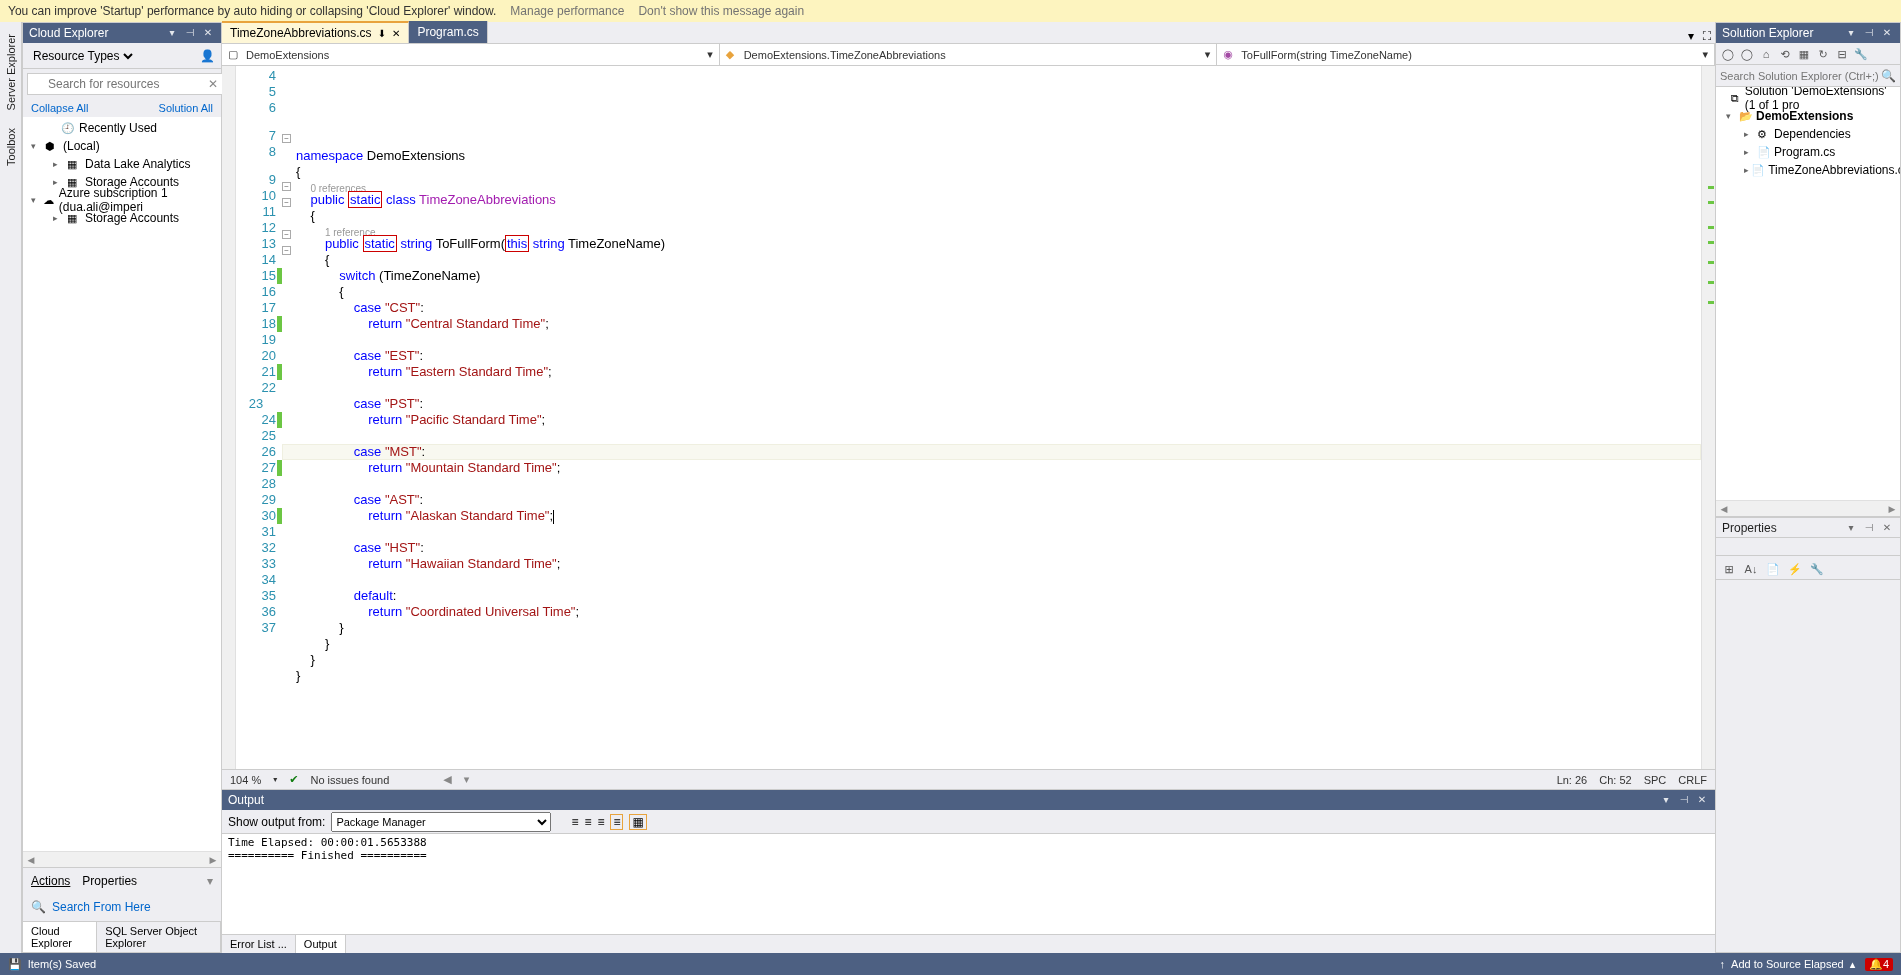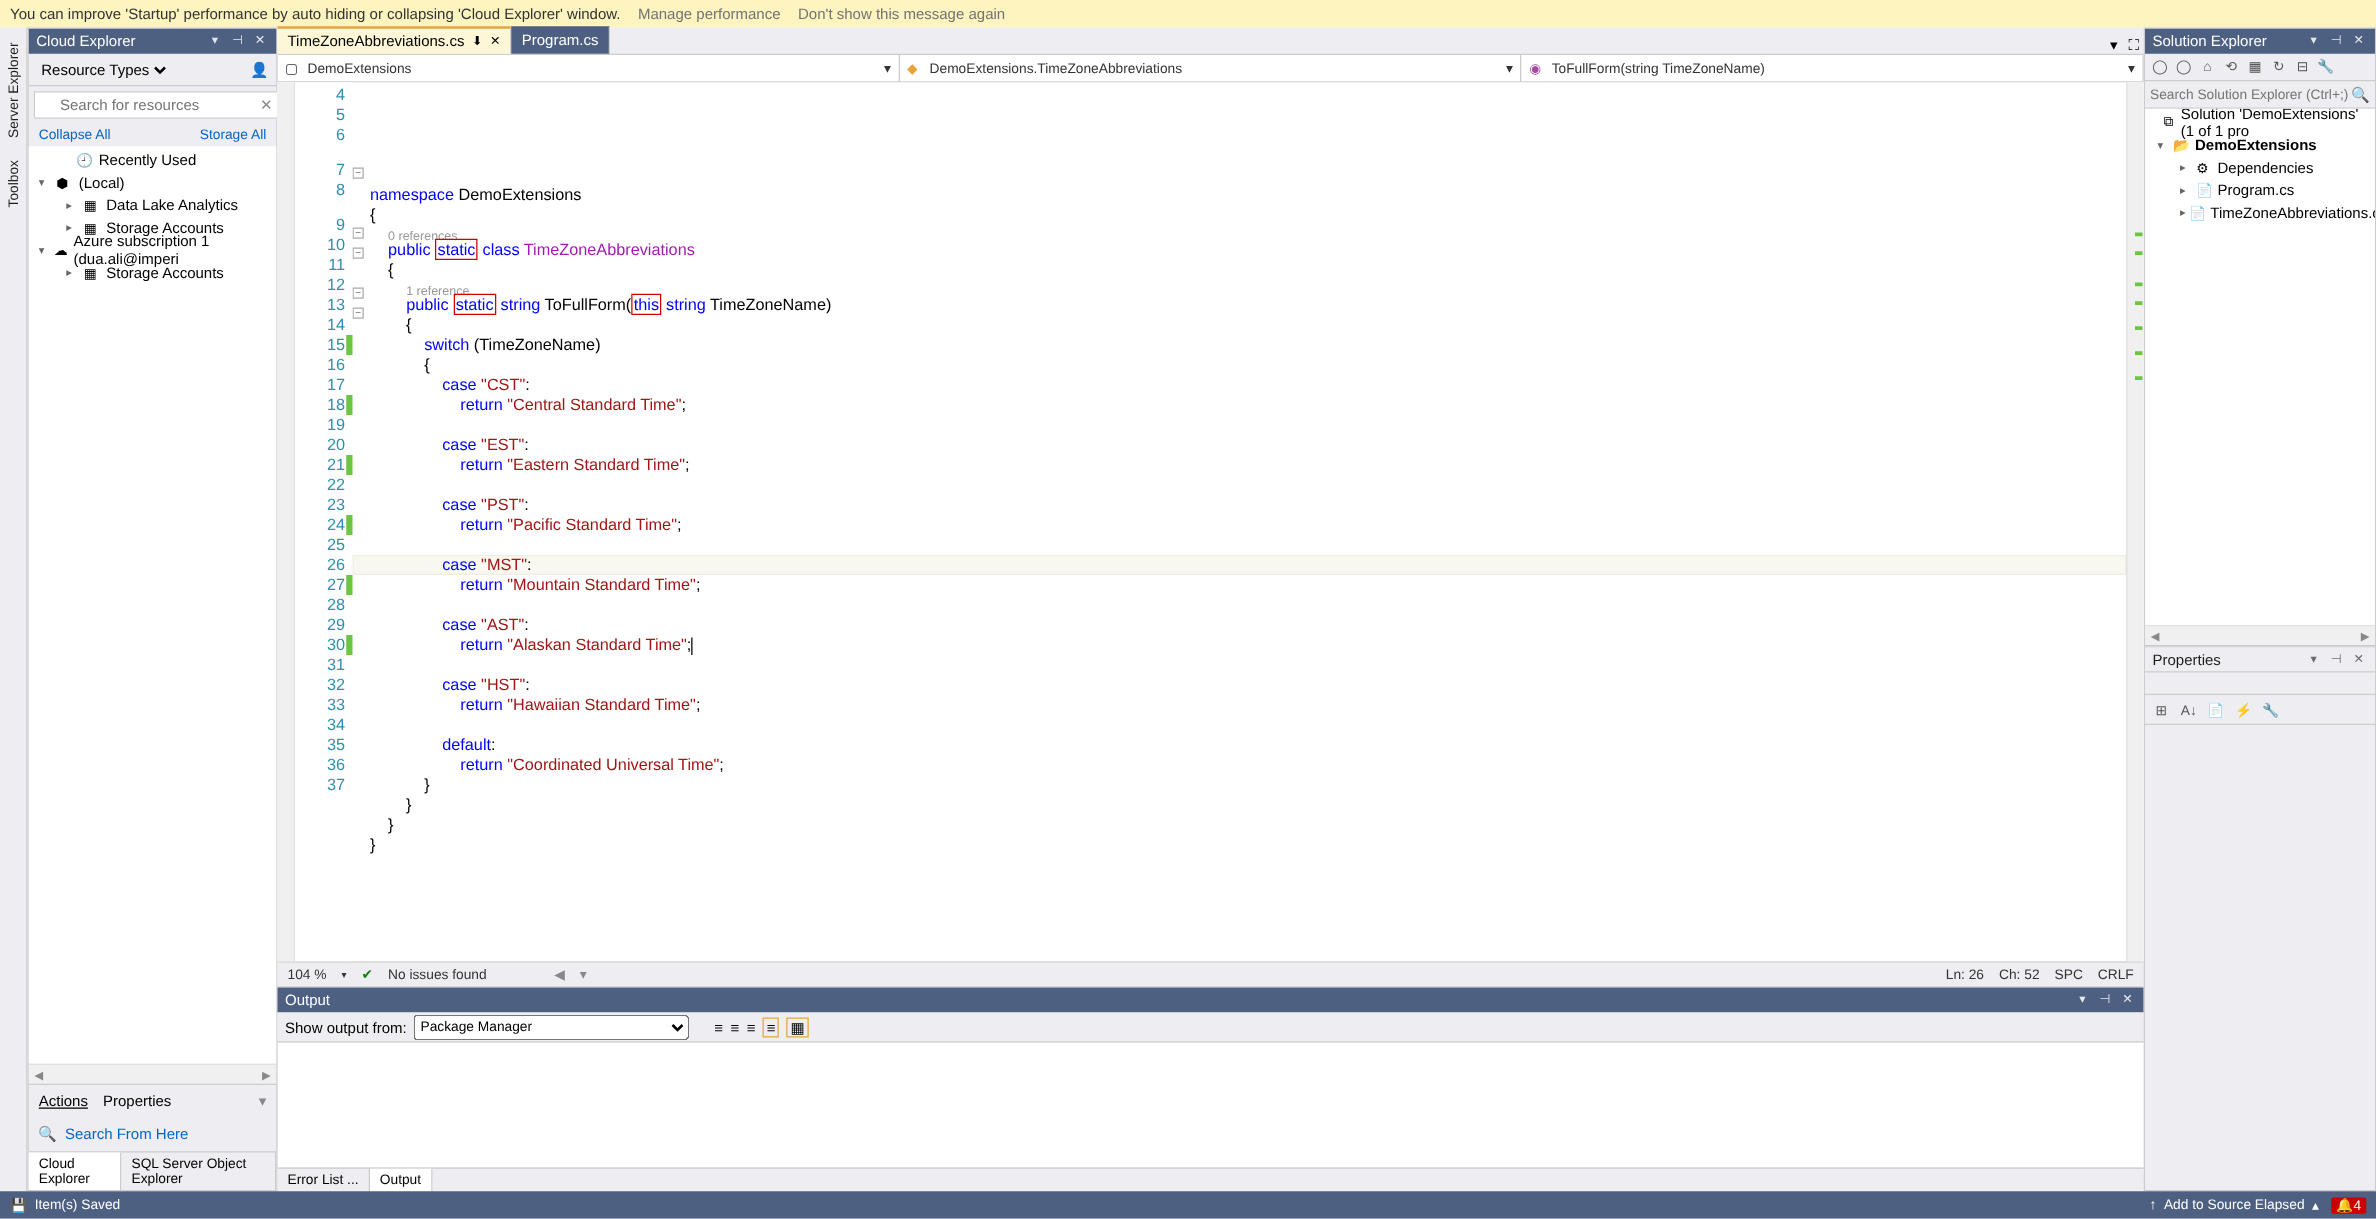--- a/index.html
+++ b/index.html
@@ -104,21 +104,21 @@
       <span class="sp" style="flex:1"></span>
       <span style="cursor:pointer">👤</span>
     </div>
     <div class="cloud-search">
       <input placeholder="Search for resources" style="">
       <span style="margin-left:-20px;color:#888;cursor:pointer">✕</span>
       <span class="sbtn">🔍</span>
     </div>
     <div class="cloud-row">
       <a>Collapse All</a>
-      <a>Storage All</a>
+      <a>Solution All</a>
     </div>
     <div class="tree" id="cloud-tree">
         <div class="tree-item" style="padding-left: 24px;">
           <span class="arr"></span>
           <span class="ico">🕘</span>
           <span style="">Recently Used</span>
         </div>
         <div class="tree-item" style="padding-left: 8px;">
           <span class="arr">▾</span>
           <span class="ico">⬢</span>
@@ -220,21 +220,21 @@
           <div class="chg" style="top: 202px; height: 16px;"></div>
           <div style="height: 16px;">16</div>
           <div style="height: 16px;">17</div>
           <div style="height: 16px;">18</div>
           <div class="chg" style="top: 250px; height: 16px;"></div>
           <div style="height: 16px;">19</div>
           <div style="height: 16px;">20</div>
           <div style="height: 16px;">21</div>
           <div class="chg" style="top: 298px; height: 16px;"></div>
           <div style="height: 16px;">22</div>
-          <div style="height: 16px;">23</div>
+          <div style="height: 16px; text-align: center;">23</div>
           <div style="height: 16px;">24</div>
           <div class="chg" style="top: 346px; height: 16px;"></div>
           <div style="height: 16px;">25</div>
           <div style="height: 16px;">26</div>
           <div style="height: 16px;">27</div>
           <div class="chg" style="top: 394px; height: 16px;"></div>
           <div style="height: 16px;">28</div>
           <div style="height: 16px;">29</div>
           <div style="height: 16px;">30</div>
           <div class="chg" style="top: 442px; height: 16px;"></div>
@@ -285,20 +285,22 @@
       <div class="out-tb">
         <span>Show output from:</span>
         <select><option>Package Manager</option></select>
         <span style="width:8px"></span>
         <span class="ic">≡</span>
         <span class="ic">≡</span>
         <span class="ic">≡</span>
         <span class="ic" style="border:1px solid #e8a33d;padding:0 2px">≡</span>
         <span class="ic" style="border:1px solid #e8a33d;padding:0 2px">▦</span>
       </div>
+      <div class="out-body">Time Elapsed: 00:00:01.5653388
+========== Finished ==========</div>
     </div>
     <div class="bottom-tabs">
       <div>Error List ...</div>
       <div class="sel">Output</div>
     </div>
   </div>
 
   <div class="right">
     <div class="panel" style="flex:1">
       <div class="panel-hdr">

